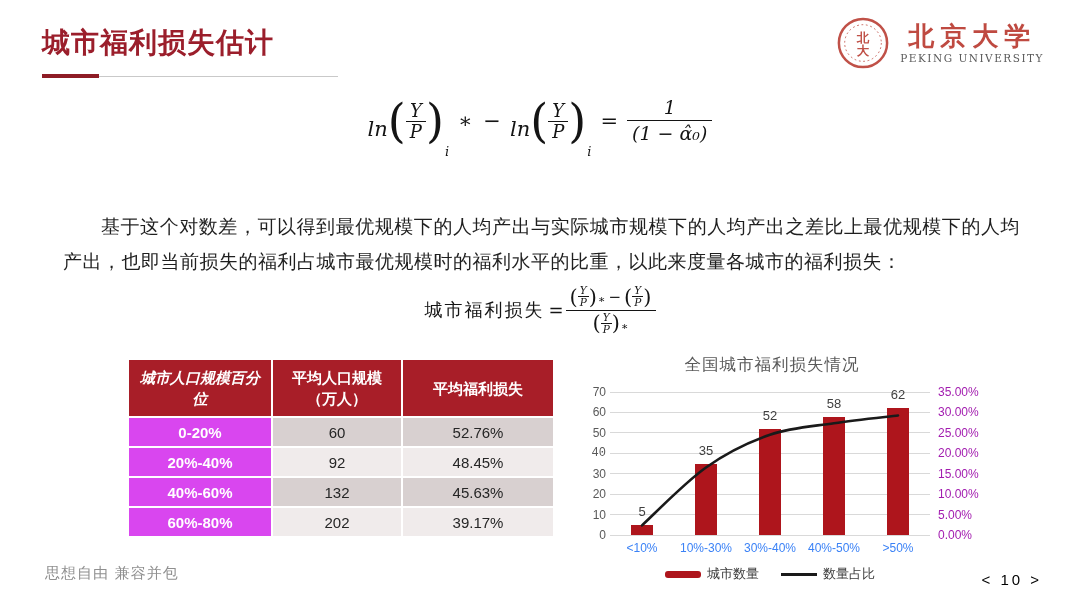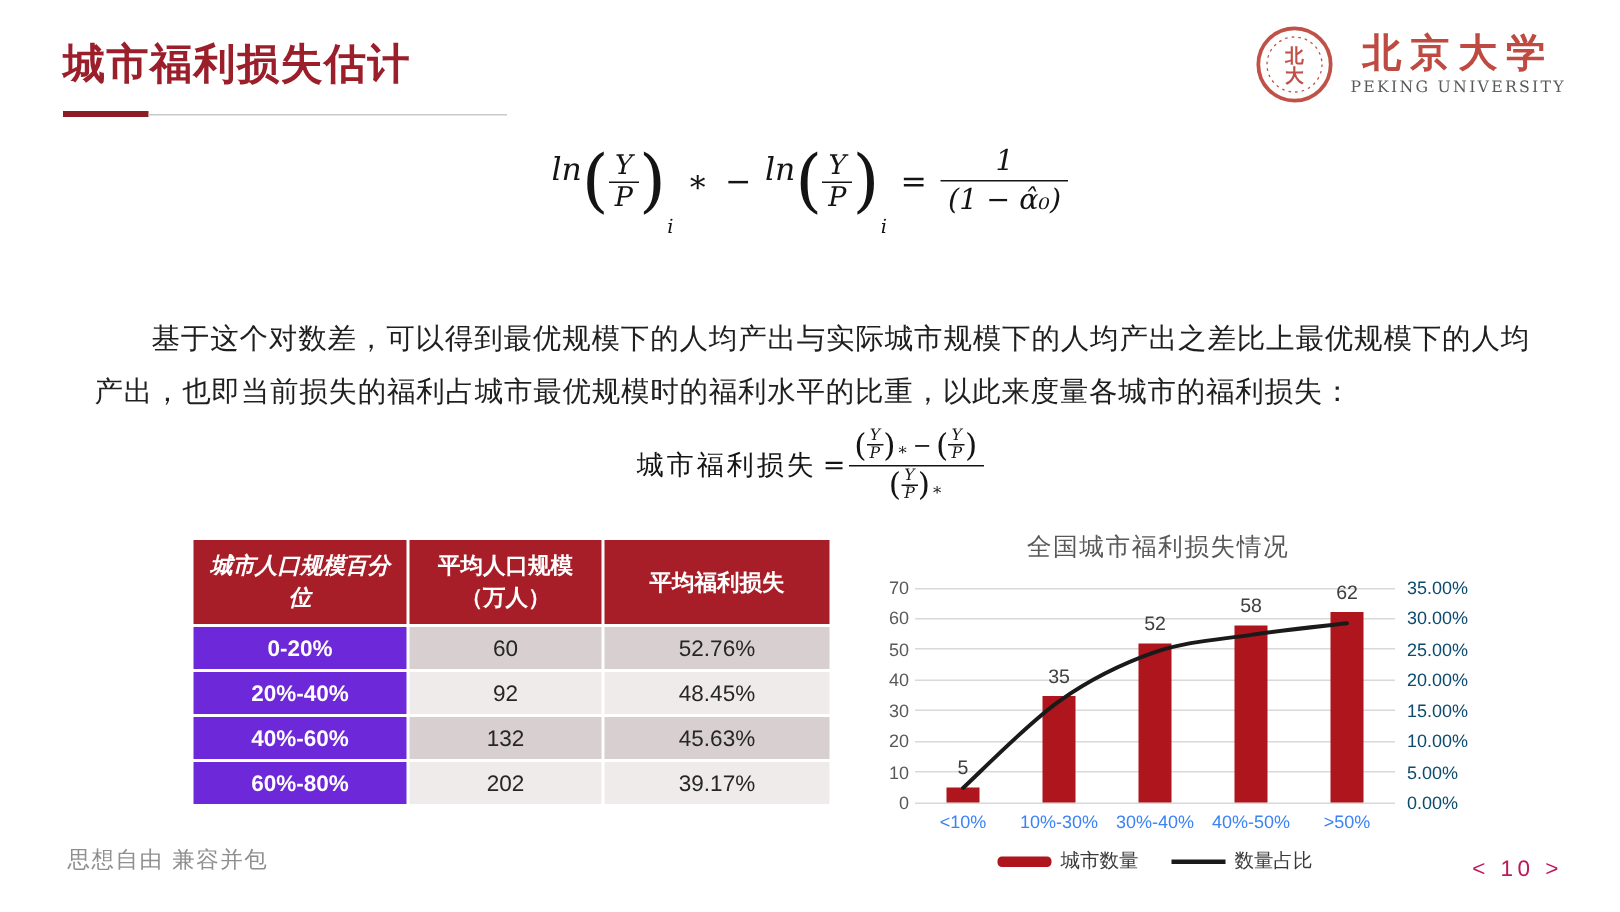--- a/index.html
+++ b/index.html
@@ -15,21 +15,21 @@
   .logo-txt{display:flex;flex-direction:column;align-items:center;}
   .logo-cn{font-family:"DejaVu Serif","Liberation Serif",serif;font-size:26px;font-weight:bold;
            color:#bf4a41;letter-spacing:6px;line-height:1.1;}
   .logo-en{font-family:"DejaVu Serif","Liberation Serif",serif;font-size:10.5px;color:#5a5a5a;
            letter-spacing:1.5px;margin-top:2px;}
   
   .formula-main{position:absolute;left:0;top:88px;width:100%;height:66px;display:flex;
                 justify-content:center;align-items:center;gap:7px;
                 font-family:"DejaVu Serif","Liberation Serif",serif;font-style:italic;
                 font-size:21px;color:#141414;}
-  .mterm{display:inline-flex;align-items:flex-start;}
+  .mterm{display:inline-flex;align-items:flex-end;}
   .bigparen{font-size:46px;font-weight:400;font-style:normal;line-height:0.85;}
   .frac{display:inline-flex;flex-direction:column;align-items:center;font-size:18px;line-height:1.1;}
   .frac .fden{border-top:1.5px solid #141414;padding:0 4px;}
   .frac .fnum{padding:0 4px;}
   .msub{font-size:13px;align-self:flex-end;margin:0 0 -18px 1px;}
   .mstar{font-style:normal;margin:0 2px;}
   .frac2{display:inline-flex;flex-direction:column;align-items:center;font-size:19px;line-height:1.25;}
   .frac2 .fden{border-top:1.5px solid #141414;padding:1px 5px 0;}
   .mbracket{letter-spacing:0.5px;}
   
@@ -50,44 +50,44 @@
   .sfrac .stack{display:inline-flex;flex-direction:column;align-items:center;font-size:10.5px;line-height:1.05;}
   .sfrac .stack .sden{border-top:1px solid #141414;padding:0 2px;}
   .sstar{font-size:11px;font-style:normal;margin-left:1px;transform:translateY(3px);}
   .sminus{font-style:normal;margin:0 3px;font-size:15px;}
   
   .wtable{position:absolute;left:127px;top:358px;border-collapse:separate;border-spacing:2.5px;}
   .wtable th,.wtable td{text-align:center;vertical-align:middle;}
   .wtable thead th{background:#a81e28;color:#fff;font-weight:bold;font-size:15px;
                    height:56px;line-height:21px;padding:0 10px;}
   .wtable .c1{width:122px;font-style:italic;} .wtable .c2{width:108px;} .wtable .c3{width:130px;}
-  .wtable tbody th{background:#6d28d9;color:#fff;font-weight:bold;font-size:15px;height:26px;}
+  .wtable tbody th{background:#d946ef;color:#fff;font-weight:bold;font-size:15px;height:26px;}
   .wtable tbody td{font-size:15px;color:#262626;height:26px;}
   .row-a td{background:#d8d0d0;} .row-b td{background:#f0ebeb;}
   
   .chart{position:absolute;left:580px;top:350px;width:490px;height:248px;}
   .chart-title{position:absolute;left:20px;top:4px;width:344px;text-align:center;
                font-size:16.5px;color:#595959;letter-spacing:1px;}
   .plot{position:absolute;left:30px;top:42px;width:320px;height:143px;}
   .gridline{position:absolute;left:0;width:320px;height:1px;background:#d9d9d9;}
   .bar{position:absolute;bottom:0;}
   .bar-label{position:absolute;text-align:center;font-size:13px;color:#404040;}
   .ylab{position:absolute;width:26px;text-align:right;font-size:12px;color:#595959;line-height:14px;}
-  .ylab2{position:absolute;left:358px;font-size:12px;color:#0c4a6e;line-height:14px;}
+  .ylab2{position:absolute;left:358px;font-size:12px;color:#a21caf;line-height:14px;}
   .xlab{position:absolute;top:191px;text-align:center;font-size:12px;color:#3b82f6;}
   .lineplot{position:absolute;left:0;top:0;overflow:visible;}
   .legend{position:absolute;left:30px;top:215px;width:320px;display:flex;justify-content:center;
           align-items:center;gap:22px;}
   .leg-item{display:flex;align-items:center;gap:6px;font-size:13px;color:#3a3a3a;}
   .leg-bar{width:36px;height:7px;border-radius:3px;}
   .leg-line{width:36px;height:3px;}
   
   .motto{position:absolute;left:45px;top:564px;font-size:15px;color:#8f8f8f;
          font-family:"DejaVu Serif","Liberation Serif",serif;letter-spacing:1px;text-align:right;}
-  .pageno{position:absolute;right:38px;top:571px;font-size:15px;color:#be185d;letter-spacing:3px;}
+  .pageno{position:absolute;right:38px;top:571px;font-size:15px;color:#000000;letter-spacing:3px;}
 </style>
 </head>
 <body>
 
 <div class="slide">
 
   <div class="page-title">城市福利损失估计</div>
   <div class="title-rule">
     <span class="seg"></span>
     <span class="line"></span>
@@ -244,21 +244,21 @@
         </div>
       </div>
   <div class="ylab" style="left: 0px; top: 178px;">0</div>
       <div class="ylab2" style="top: 178px;">0.00%</div>
       <div class="ylab" style="left: 0px; top: 157.571px;">10</div>
       <div class="ylab2" style="top: 157.571px;">5.00%</div>
       <div class="ylab" style="left: 0px; top: 137.143px;">20</div>
       <div class="ylab2" style="top: 137.143px;">10.00%</div>
       <div class="ylab" style="left: 0px; top: 116.714px;">30</div>
       <div class="ylab2" style="top: 116.714px;">15.00%</div>
-      <div class="ylab" style="left: 0px; top: 96.2857px;">40</div>
+      <div class="ylab" style="left: 0px; top: 96.2857px; font-family: Liberation Mono, monospace;">40</div>
       <div class="ylab2" style="top: 96.2857px;">20.00%</div>
       <div class="ylab" style="left: 0px; top: 75.8571px;">50</div>
       <div class="ylab2" style="top: 75.8571px;">25.00%</div>
       <div class="ylab" style="left: 0px; top: 55.4286px;">60</div>
       <div class="ylab2" style="top: 55.4286px;">30.00%</div>
       <div class="ylab" style="left: 0px; top: 35px;">70</div>
       <div class="ylab2" style="top: 35px;">35.00%</div>
       <div class="xlab" style="left: 30px; width: 64px;">&lt;10%</div>
       <div class="xlab" style="left: 94px; width: 64px;">10%-30%</div>
       <div class="xlab" style="left: 158px; width: 64px;">30%-40%</div>

